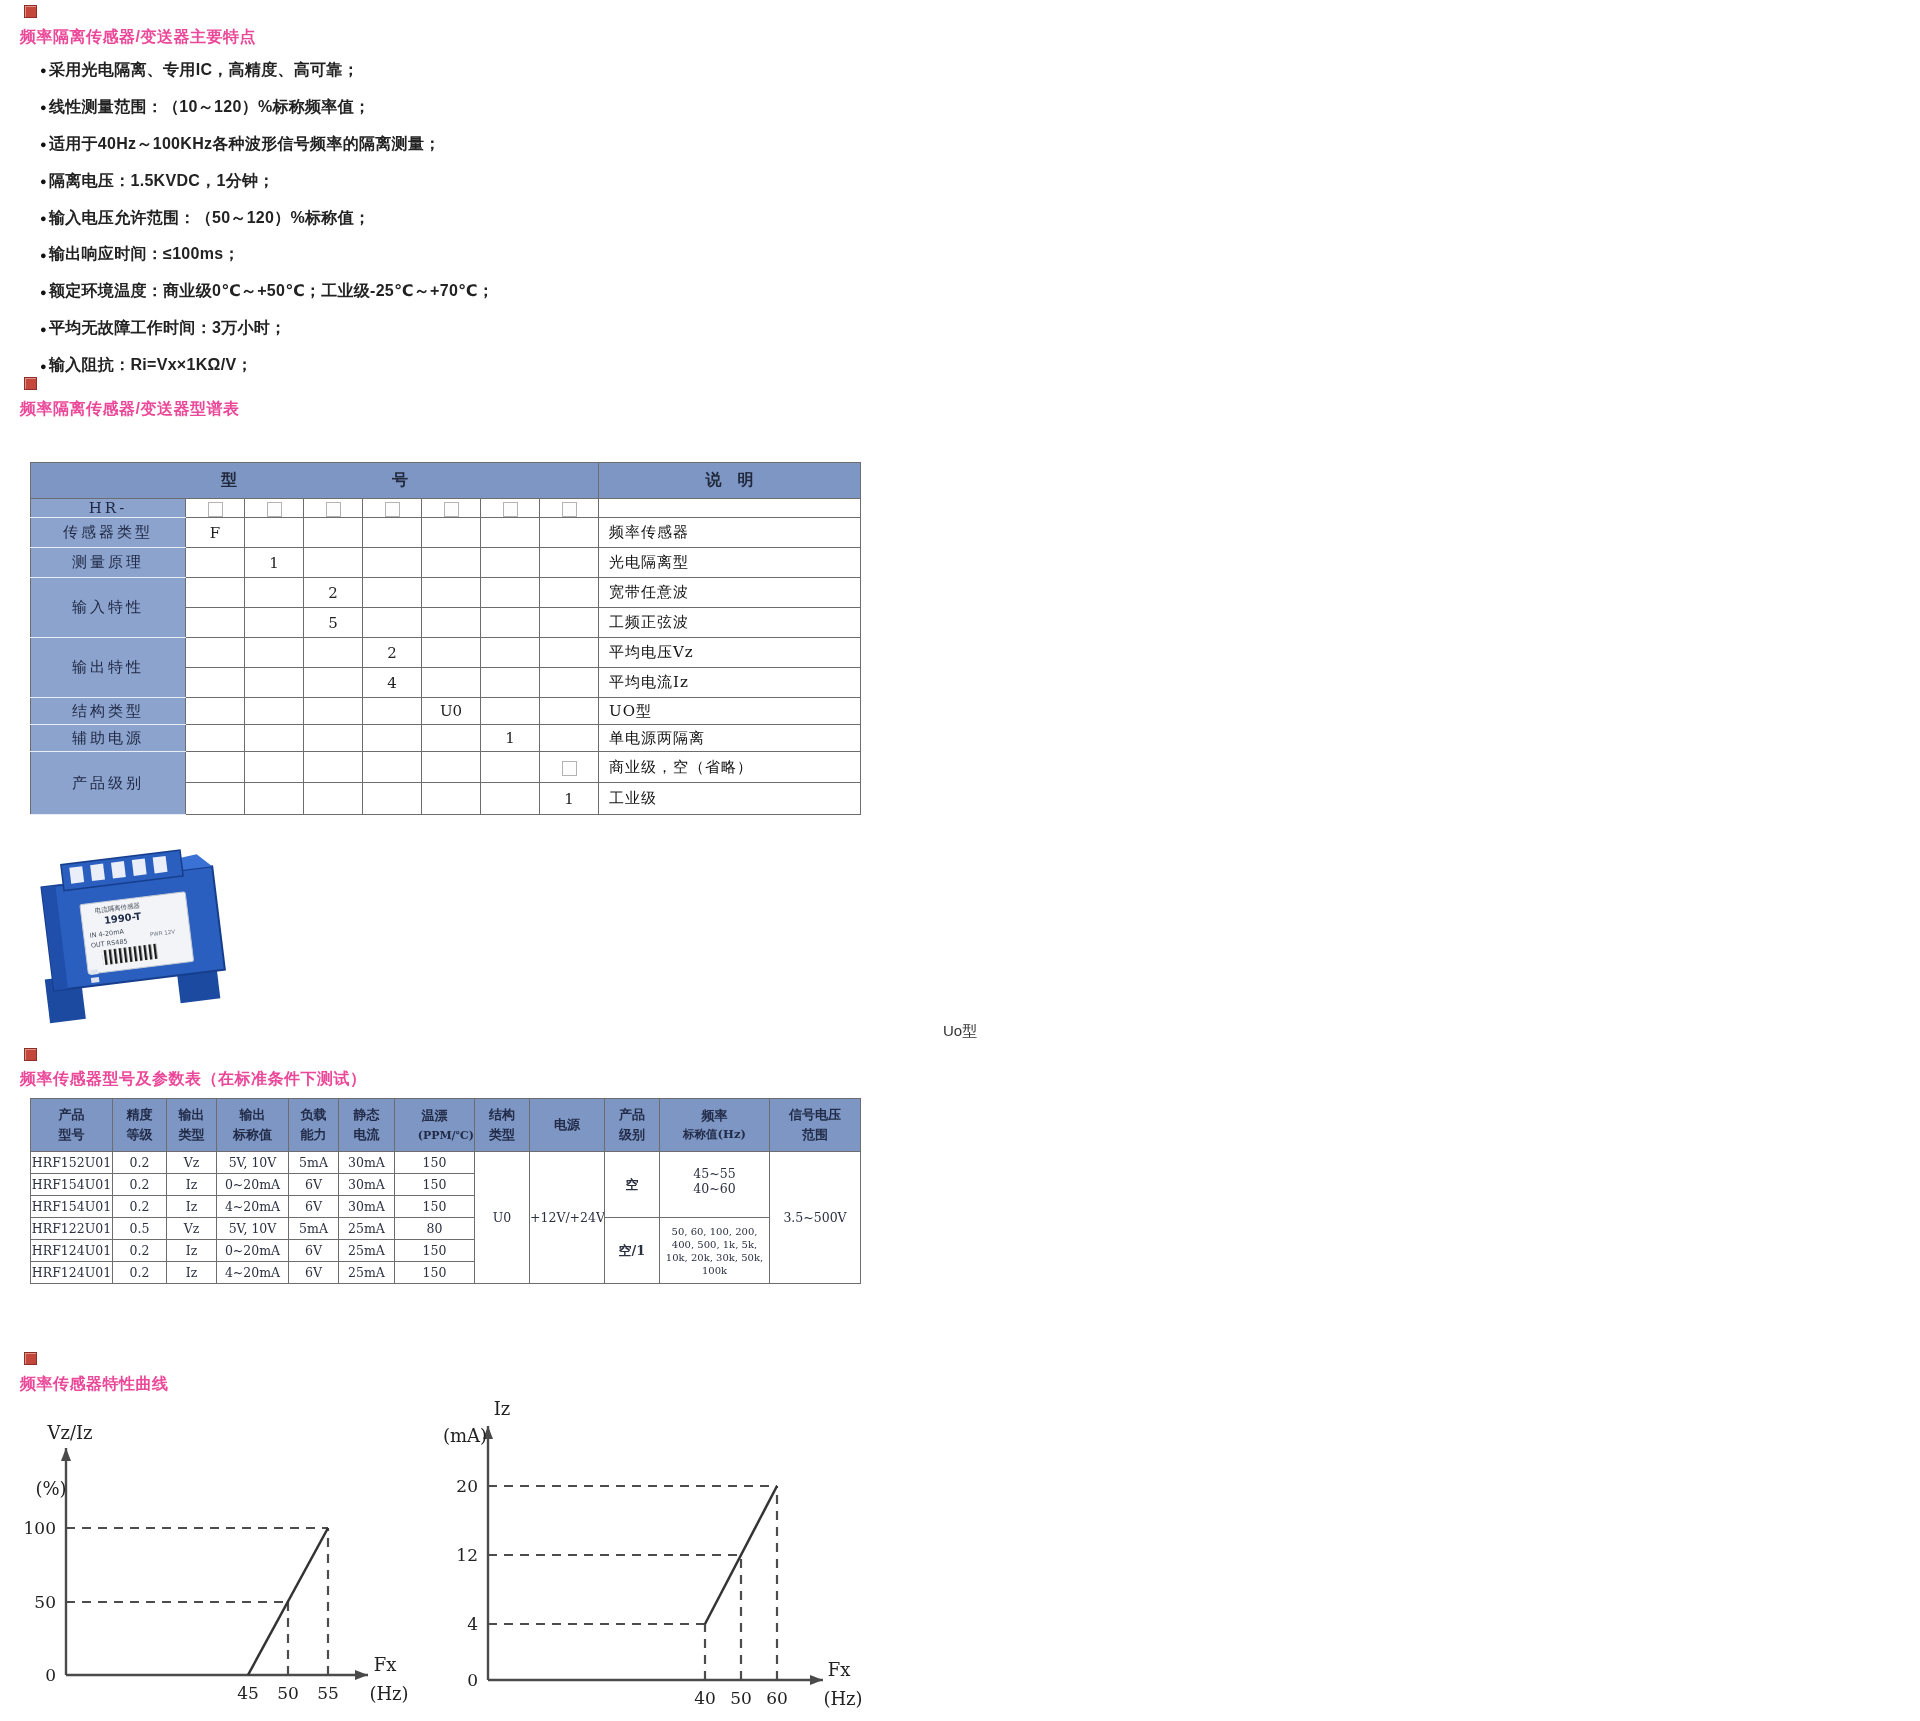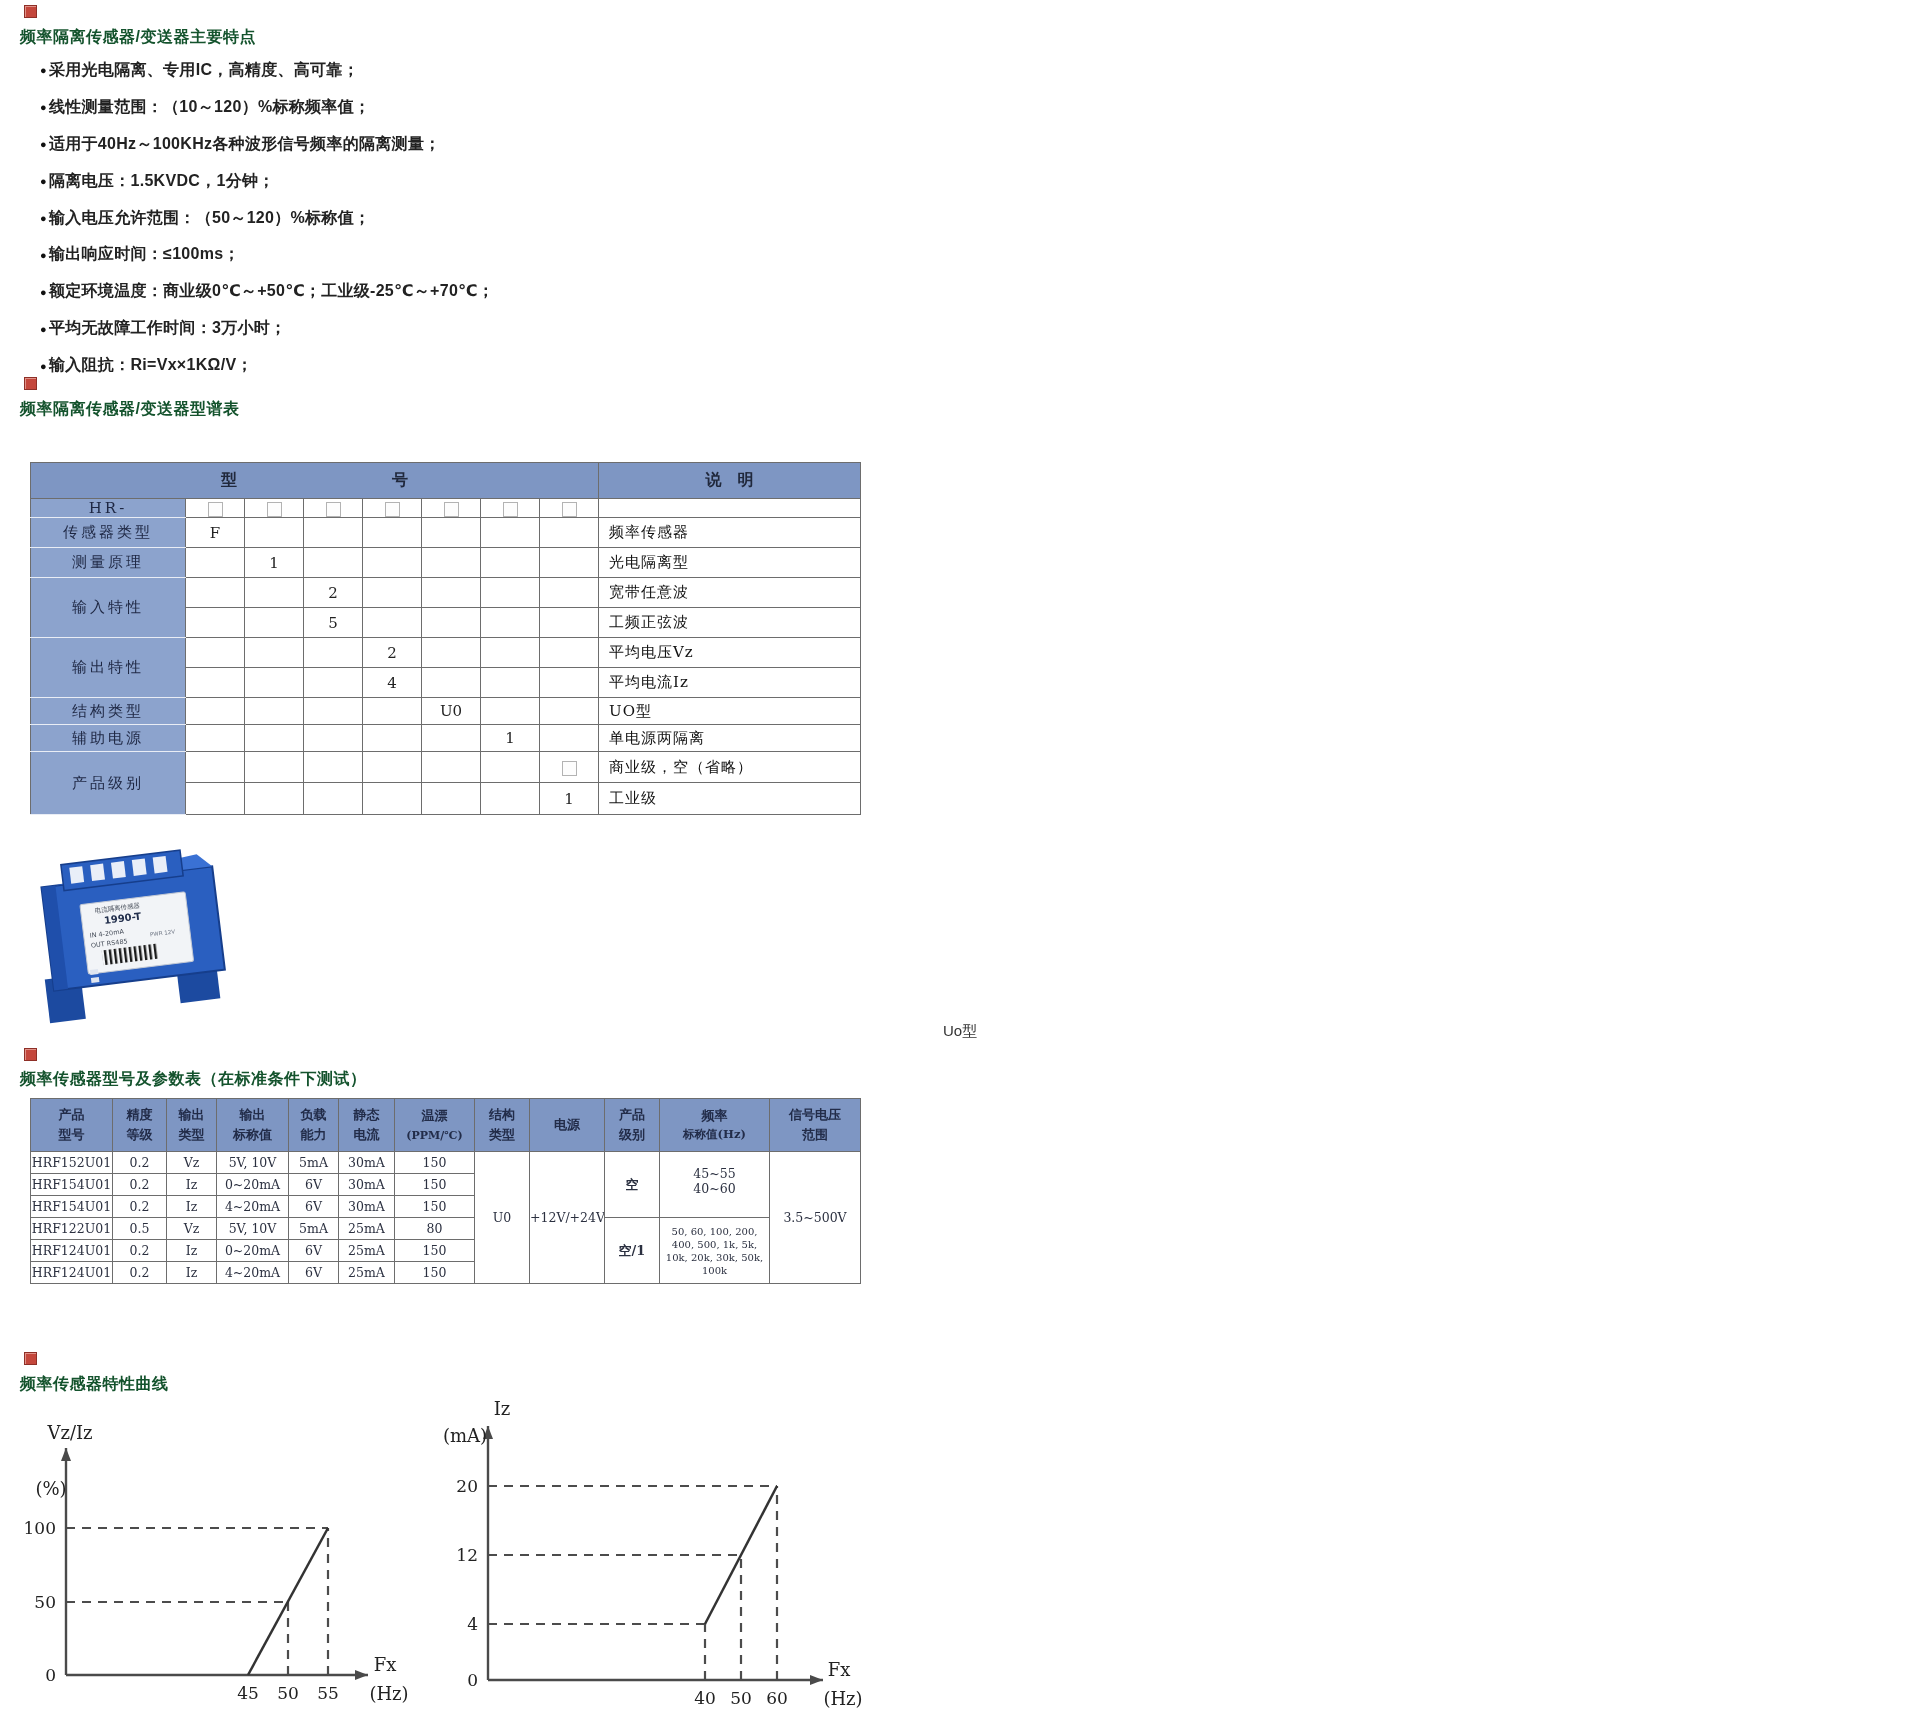--- a/index.html
+++ b/index.html
@@ -4,21 +4,21 @@
 <style>
   html,body{margin:0;padding:0;background:#fff;}
   .page{position:relative;width:1920px;height:1721px;background:#fff;overflow:hidden;
         font-family:"Liberation Sans","DejaVu Sans",sans-serif;color:#1c1c1c;}
   .abs{position:absolute;}
 
   
   .anchor{width:11px;height:11px;background:var(--anchor_red,#c4473c);border:1px solid #8e2f27;
           box-shadow:inset 1px 1px 0 #e09288;}
 
-  .sec-title{font-size:16px;font-weight:bold;color:#14532d;letter-spacing:.5px;white-space:nowrap;}
+  .sec-title{font-size:16px;font-weight:bold;color:#ec4899;letter-spacing:.5px;white-space:nowrap;}
 
   
   .features{list-style:none;margin:0;padding:0;}
   .features li{height:36.9px;display:flex;align-items:center;font-size:16px;font-weight:600;
                color:#222;letter-spacing:.3px;white-space:nowrap;}
   .features .dot{font-size:11px;margin-right:2px;color:#111;}
 
   
   table.t1{border-collapse:collapse;table-layout:fixed;width:830px;
            font-family:"DejaVu Serif","Liberation Serif",serif;}
@@ -330,21 +330,21 @@
       <th>
             <div>负载</div>
             <div>能力</div>
           </th>
       <th>
             <div>静态</div>
             <div>电流</div>
           </th>
       <th>
             <div>温漂</div>
-            <div style="font-size:11px;">(PPM/℃)</div>
+            <div style="font-size:11px;text-align:right;">(PPM/℃)</div>
           </th>
       <th>
             <div>结构</div>
             <div>类型</div>
           </th>
       <th>
             <div>电源</div>
           </th>
       <th>
             <div>产品</div>

